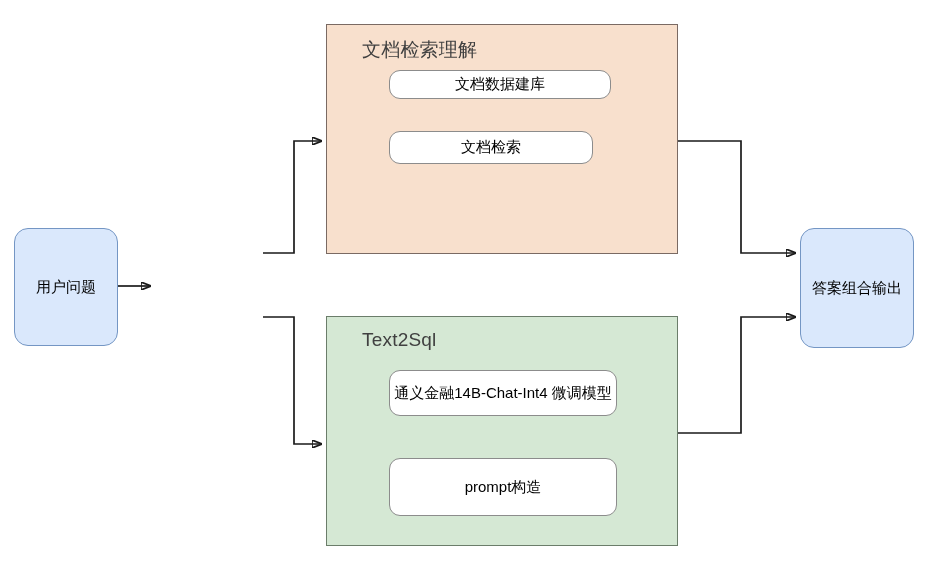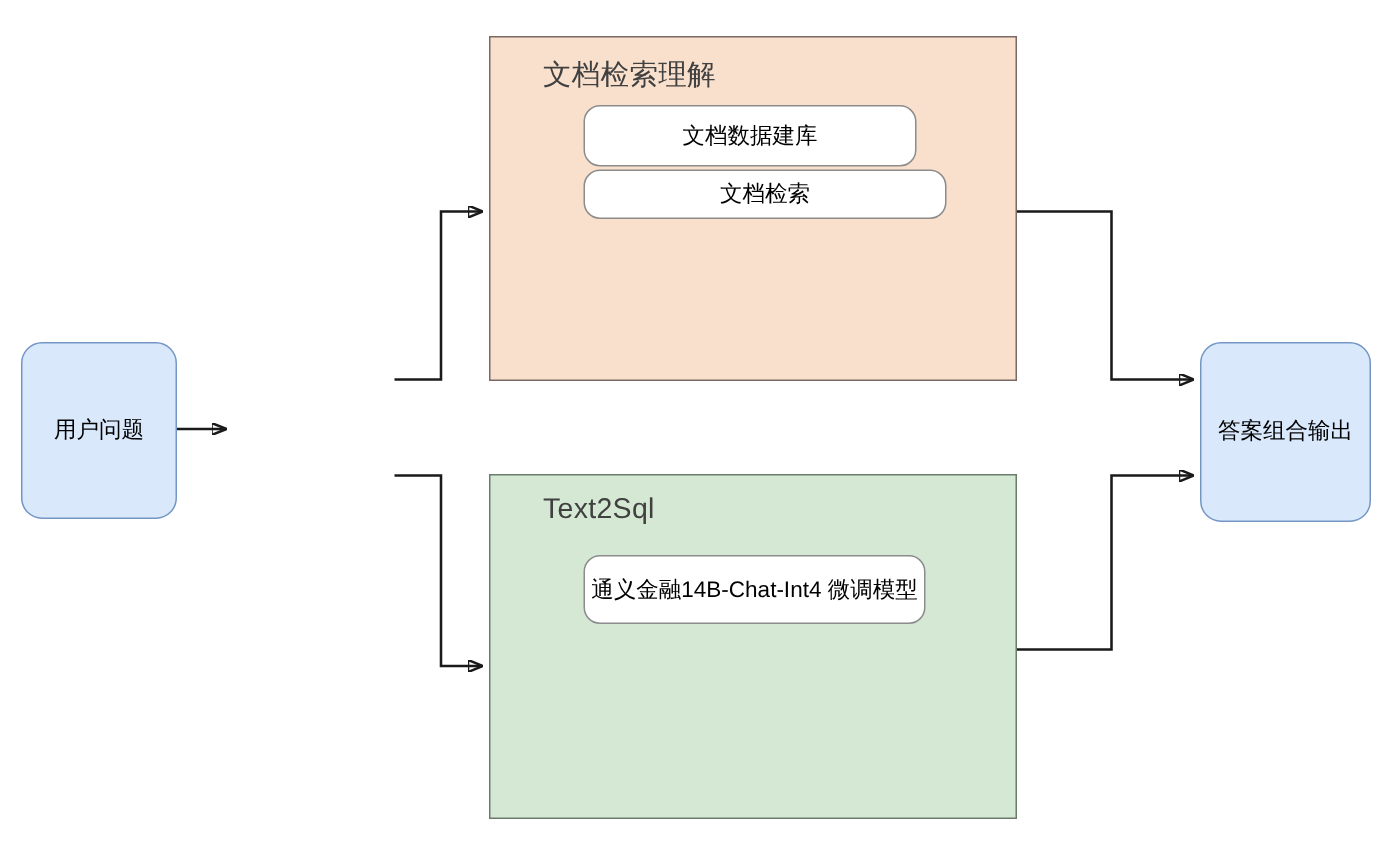--- a/index.html
+++ b/index.html
@@ -59,31 +59,32 @@
 
     <path d="M678,141 L741,141 L741,253 L795,253" marker-end="url(#arw)"></path>
 
     <path d="M678,433 L741,433 L741,317 L795,317" marker-end="url(#arw)"></path>
   </svg>
 
   <div class="group group-orange" style="left:326px;top:24px;width:352px;height:230px;">
     <div class="group-title" style="left:35px;top:12px;">文档检索理解</div>
   </div>
 
-  <div class="box" style="left:389px;top:70px;width:222px;height:41px;">文档数据建库</div>
+  <div class="box" style="left:389px;top:70px;width:222px;height:29px;">文档数据建库</div>
 
-  <div class="box" style="left:389px;top:113px;width:242px;height:33px;">文档检索</div>
+  <div class="box" style="left:389px;top:131px;width:204px;height:33px;">文档检索</div>
 
 
   <div class="group group-green" style="left:326px;top:316px;width:352px;height:230px;">
     <div class="group-title" style="left:35px;top:12px;">Text2Sql</div>
   </div>
 
   <div class="box" style="left:389px;top:370px;width:228px;height:46px;">通义金融14B-Chat-Int4 微调模型</div>
 
+  <div class="box" style="left:389px;top:458px;width:228px;height:58px;">prompt构造</div>
 
   <div class="node blue" style="left:14px;top:228px;width:104px;height:118px;">
     <span class="lbl">用户问题</span>
   </div>
 
 
   <div class="node blue" style="left:800px;top:228px;width:114px;height:120px;">
     <span class="lbl">答案组合输出</span>
   </div>
 

